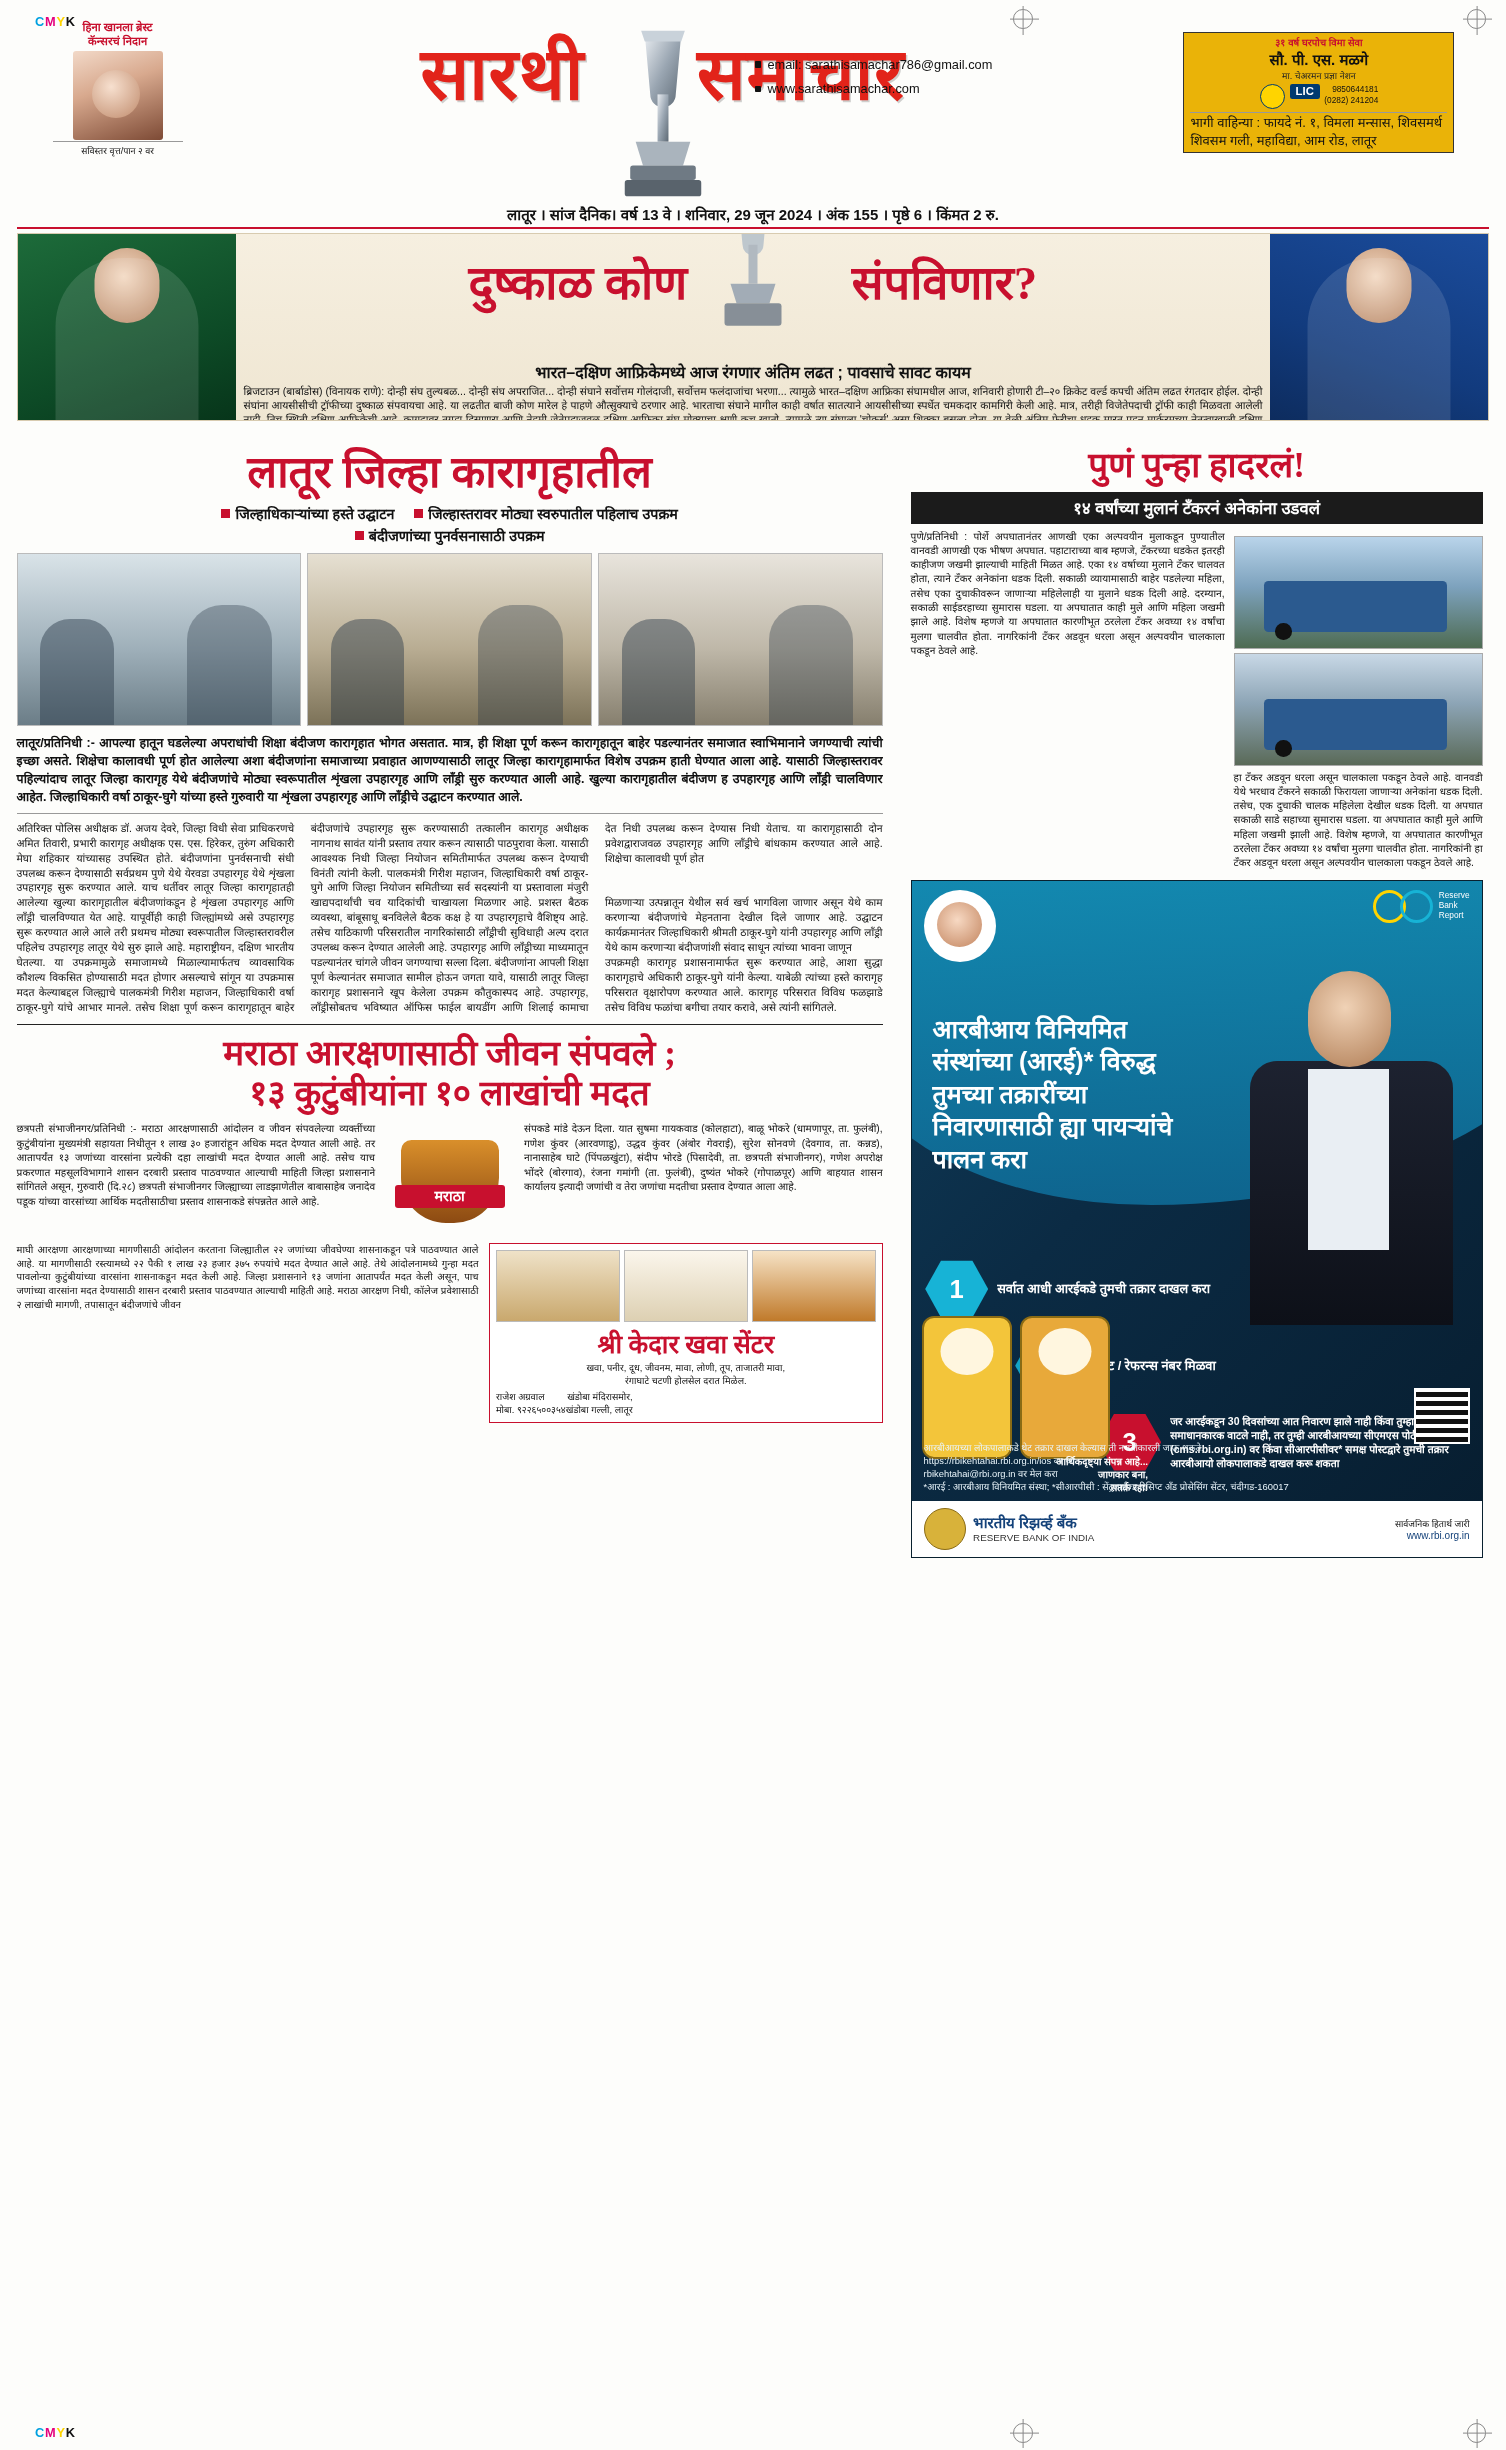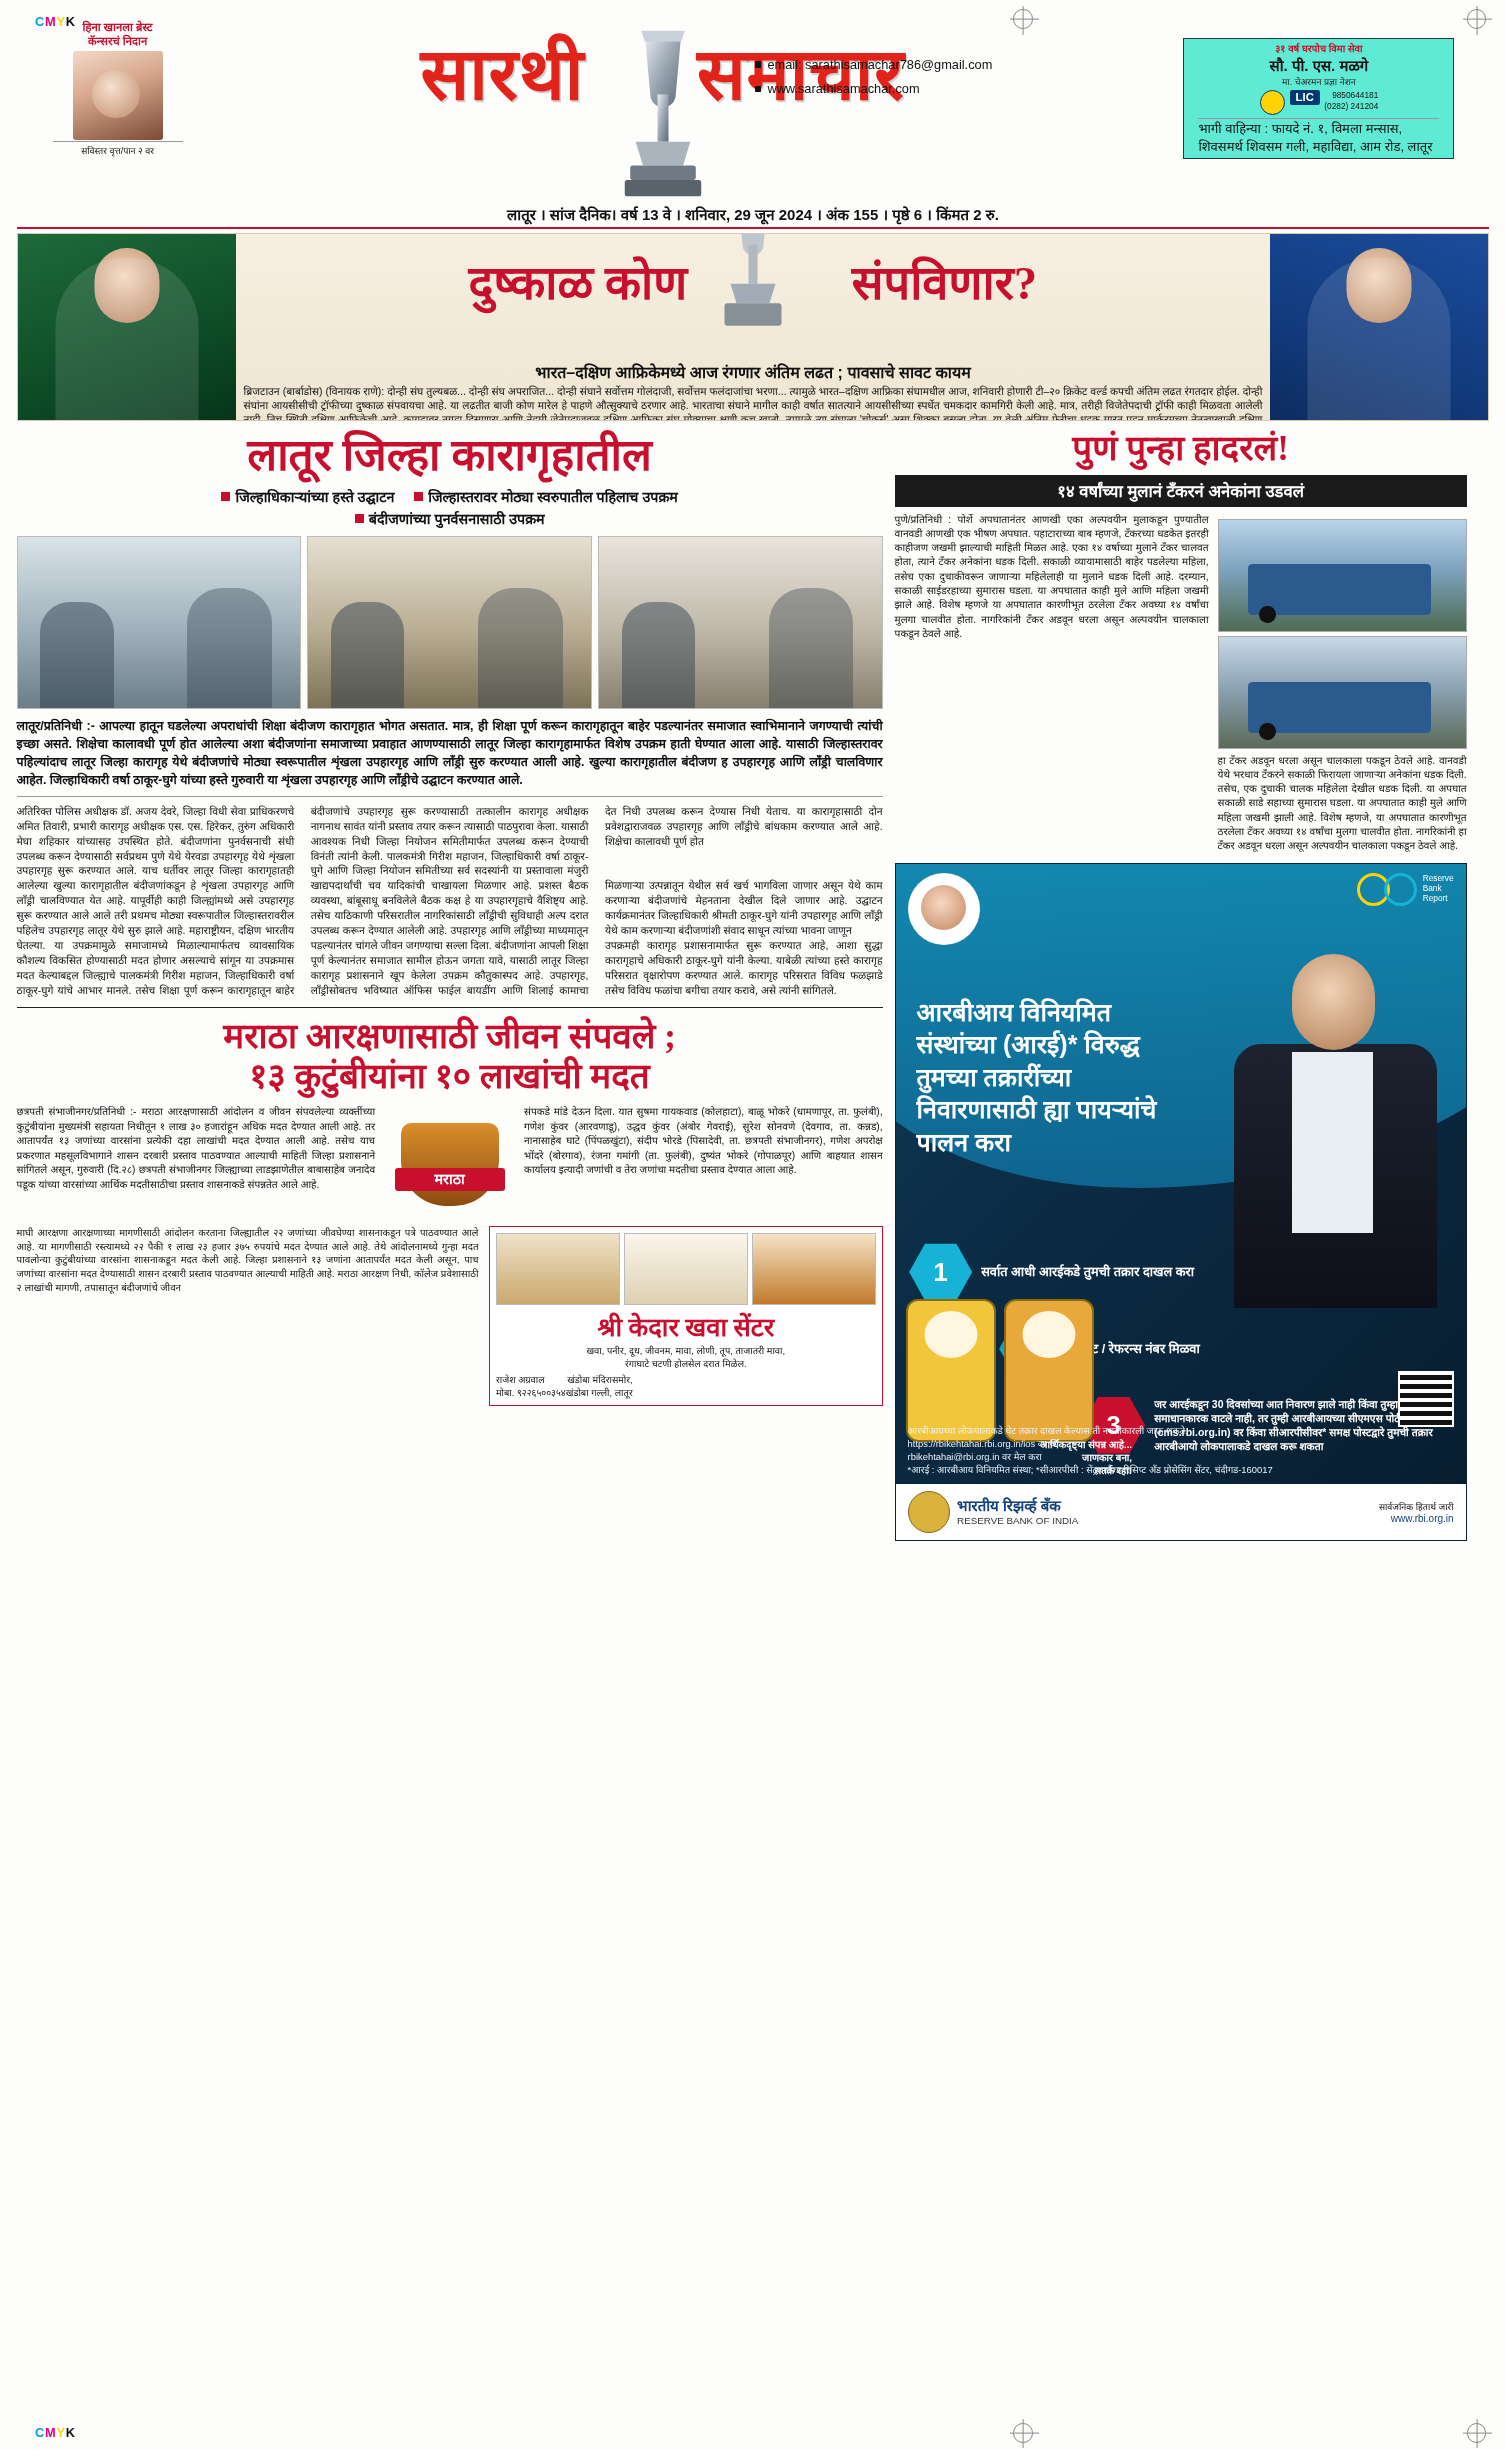--- a/index.html
+++ b/index.html
@@ -46,21 +46,21 @@
   .mh-logo{position:absolute;left:173px;top:25.6px;right:354px;text-align:center;}
   .logo-text{font-size:72px;line-height:1;font-weight:bold;color:#e2231a;
      font-family:"Liberation Serif", serif; letter-spacing:0.8px;
      text-shadow:1.5px 1.5px 0 rgba(0,0,0,.18);}
   .trophy{position:absolute;left:50%;top:-12px;transform:translateX(-50%);width:113px;height:173px;z-index:2;}
 
   .mh-contact{position:absolute;left:738px;top:39px;font-size:12.8px;line-height:1.9;}
   .mh-contact .row{display:flex;align-items:center;gap:6px;}
   .mh-contact .bullet{width:6.8px;height:6.8px;background:#111;border-radius:0.8px;display:inline-block;}
 
-  .mh-right{position:absolute;right:35px;top:24px;width:271px;border:0.8px solid #333;padding:3px 14px;background:#5eead4;}
+  .mh-right{position:absolute;right:35px;top:18px;width:271px;border:0.8px solid #333;padding:3px 6px;background:#eab308;}
   .mh-right .lt{font-size:9.8px;color:#c8102e;font-weight:bold;text-align:center;}
   .mh-right .nm{font-size:15px;font-weight:bold;text-align:center;color:#111;}
   .mh-right .sub{font-size:9px;text-align:center;color:#222;}
   .mh-right .mid{display:flex;gap:4.5px;align-items:flex-start;justify-content:center;margin:2.3px 0;}
   .lic-badge{background:#003a70;color:#fff;font-weight:bold;font-size:11.3px;padding:1.5px 6px;border-radius:2.3px;}
   .lic-circle{width:25.6px;height:25.6px;border-radius:50%;background:#ffd400;border:1.5px solid #003a70;}
   .mh-right .phones{font-size:8.3px;text-align:right;line-height:1.35;}
   .mh-right .addr{font-size:13px;line-height:1.35;border-top:0.8px solid #999;margin-top:2.3px;padding-top:1.5px;}
 
   .mh-strip{position:absolute;left:0;right:0;bottom:3px;text-align:center;font-size:15px;font-weight:bold;color:#111;}
@@ -75,21 +75,21 @@
       width:143px;height:162px;border-radius:68px 68px 0 0;background:rgba(255,255,255,.12);}
   .hero .face{position:absolute;left:50%;top:13.6px;transform:translateX(-50%);width:65px;height:75px;border-radius:33px;
       background:radial-gradient(circle at 45% 38%,#f3d9c2,#b4815e);}
   .hero-title{position:absolute;left:226px;right:226px;top:22.6px;text-align:center;}
   .hero-title .line{font-family:"Liberation Serif", serif;font-weight:bold;font-size:47px;color:#c8102e;line-height:1.12;}
   .hero-sub{position:absolute;left:226px;right:226px;top:127px;text-align:center;font-size:16px;font-weight:bold;color:#111;}
   .hero-body{position:absolute;left:226px;right:226px;top:151px;font-size:10.5px;line-height:1.32;text-align:justify;color:#111;}
   .hero-trophy{position:absolute;left:50%;top:-45px;transform:translateX(-50%);width:90px;height:143px;opacity:.9;}
 
   
-  .cols{display:flex;gap:12px;margin-top:9px;}
+  .cols{display:flex;gap:28px;margin-top:26px;}
   .col-left{width:866px;}
   .col-right{width:572px;}
 
   .head-xl{font-family:"Liberation Serif", serif;font-weight:bold;color:#c8102e;font-size:44px;line-height:1.16;text-align:center;}
   .head-md{font-family:"Liberation Serif", serif;font-weight:bold;color:#c8102e;font-size:35px;line-height:1.15;text-align:center;}
   .kicker-row{display:flex;justify-content:center;gap:19.6px;margin-top:6px;flex-wrap:wrap;}
   .kicker{font-size:14.3px;font-weight:bold;color:#111;display:flex;align-items:center;gap:5.3px;}
   .kicker i{width:9px;height:9px;background:#c8102e;display:inline-block;}
 
   .photo-row{display:flex;gap:6px;margin-top:7.5px;}

